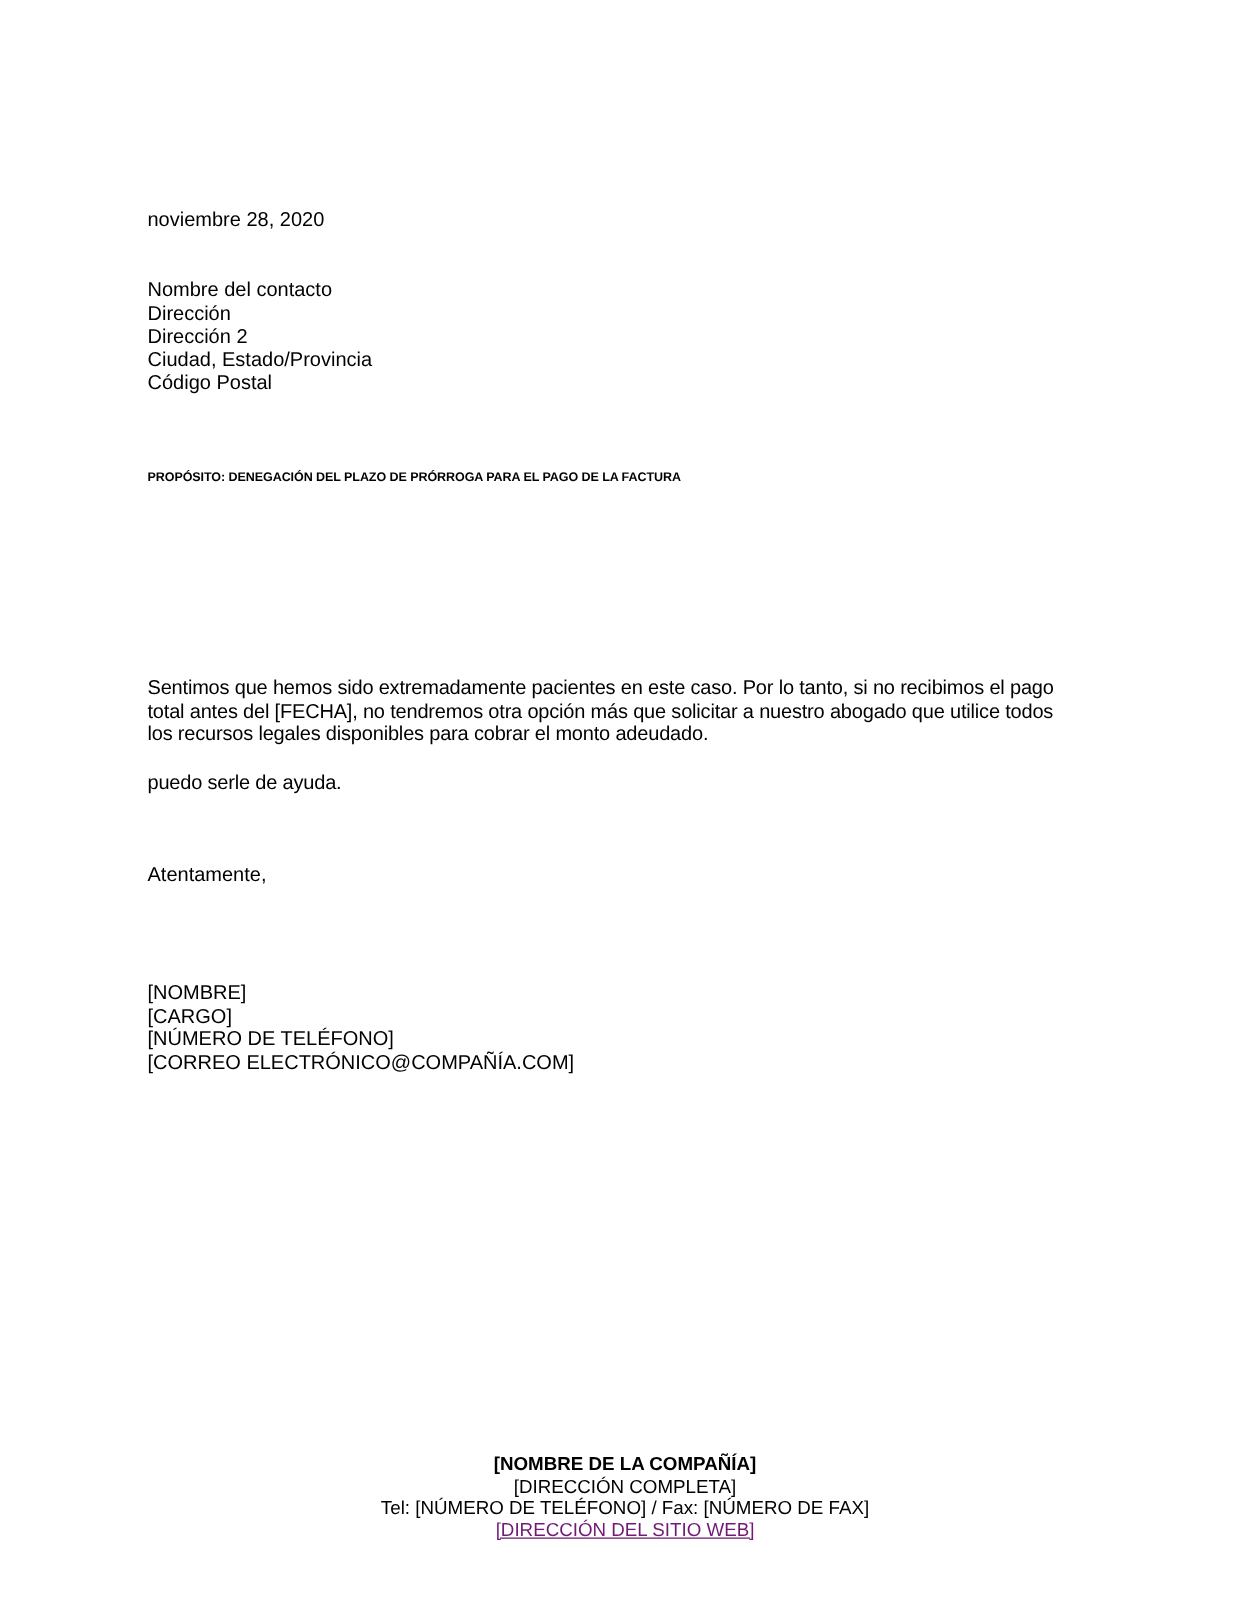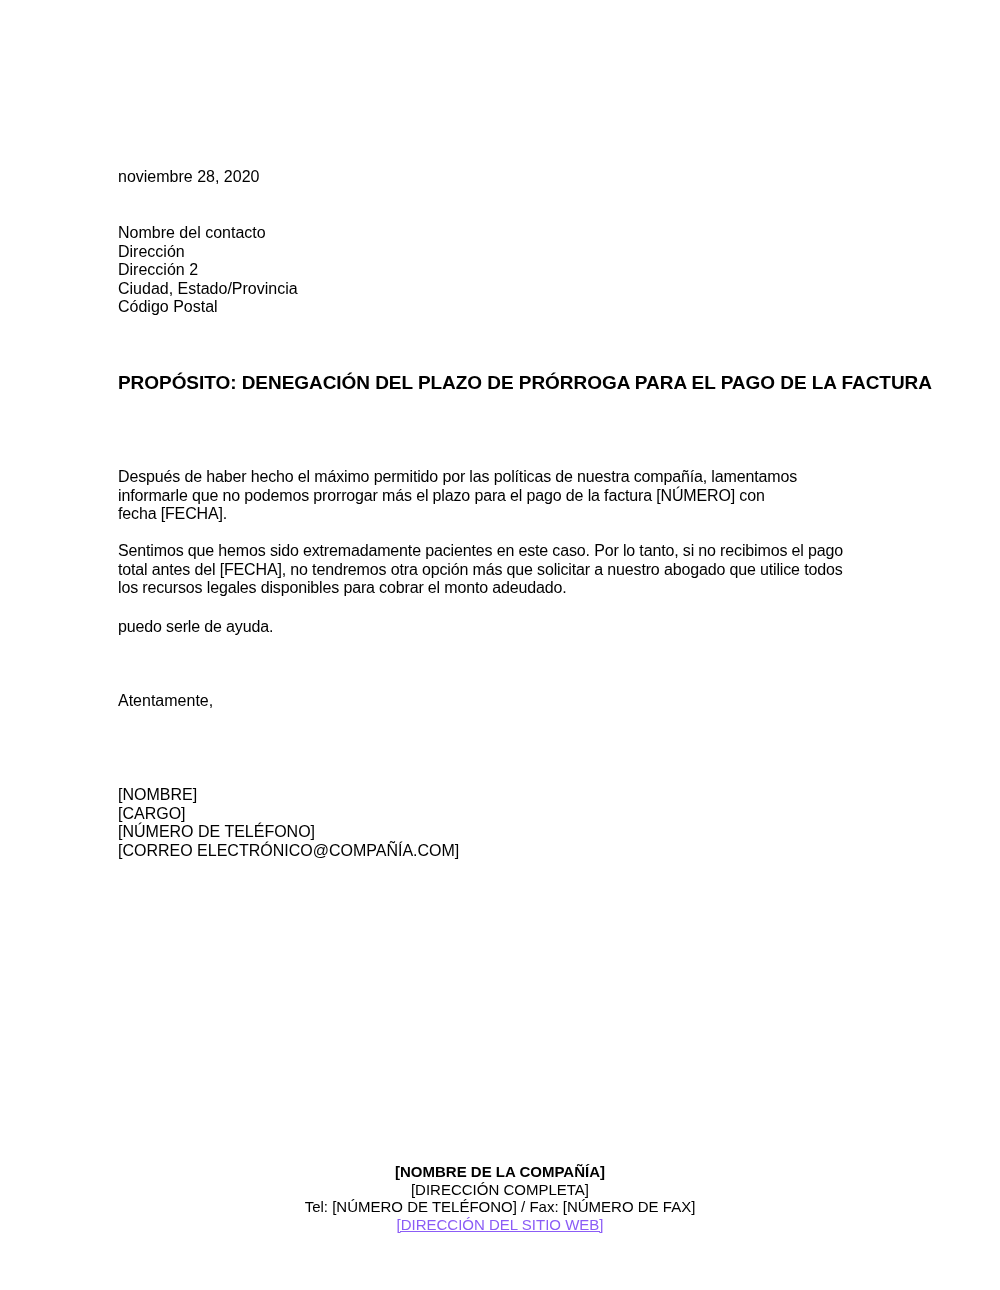--- a/index.html
+++ b/index.html
@@ -27,21 +27,21 @@
       position: absolute;
       left: 118px;
       white-space: nowrap;
     }
     .line { display: block; }
     .date { top: 168px; }
     .recipient { top: 224px; }
     .subject {
       top: 374px;
       font-weight: bold;
-      font-size: 19px;
+      font-size: 10px;
       letter-spacing: -0.05px;
     }
     .salutation { top: 430px; }
     .para {
       width: 780px;
     }
     .p1 { top: 468px; }
     .p2 { top: 542px; }
     .p3 { top: 618px; }
     .para .line { letter-spacing: -0.15px; }
@@ -51,21 +51,21 @@
       position: absolute;
       left: 0;
       width: 1000px;
       top: 1163px;
       text-align: center;
       font-size: 15px;
       line-height: 17.5px;
     }
     .footer .company { font-weight: bold; }
     .footer a {
-      color: #8b5cf6;
+      color: #701a75;
       text-decoration: underline;
       cursor: pointer;
     }
   </style>
 </head>
 <body>
 
 <div class="page">
 
   <div class="block date">noviembre 28, 2020</div>
@@ -74,25 +74,20 @@
     <span class="line">Nombre del contacto</span>
     <span class="line">Dirección</span>
     <span class="line">Dirección 2</span>
     <span class="line">Ciudad, Estado/Provincia</span>
     <span class="line">Código Postal</span>
   </div>
 
   <div class="block subject">PROPÓSITO: DENEGACIÓN DEL PLAZO DE PRÓRROGA PARA EL PAGO DE LA FACTURA</div>
 
 
-  <div class="block para p1">
-    <span class="line">Después de haber hecho el máximo permitido por las políticas de nuestra compañía, lamentamos</span>
-    <span class="line">informarle que no podemos prorrogar más el plazo para el pago de la factura [NÚMERO] con</span>
-    <span class="line">fecha [FECHA].</span>
-  </div>
 
   <div class="block para p2">
     <span class="line">Sentimos que hemos sido extremadamente pacientes en este caso. Por lo tanto, si no recibimos el pago</span>
     <span class="line">total antes del [FECHA], no tendremos otra opción más que solicitar a nuestro abogado que utilice todos</span>
     <span class="line">los recursos legales disponibles para cobrar el monto adeudado.</span>
   </div>
 
   <div class="block para p3">
     <span class="line">puedo serle de ayuda.</span>
   </div>

